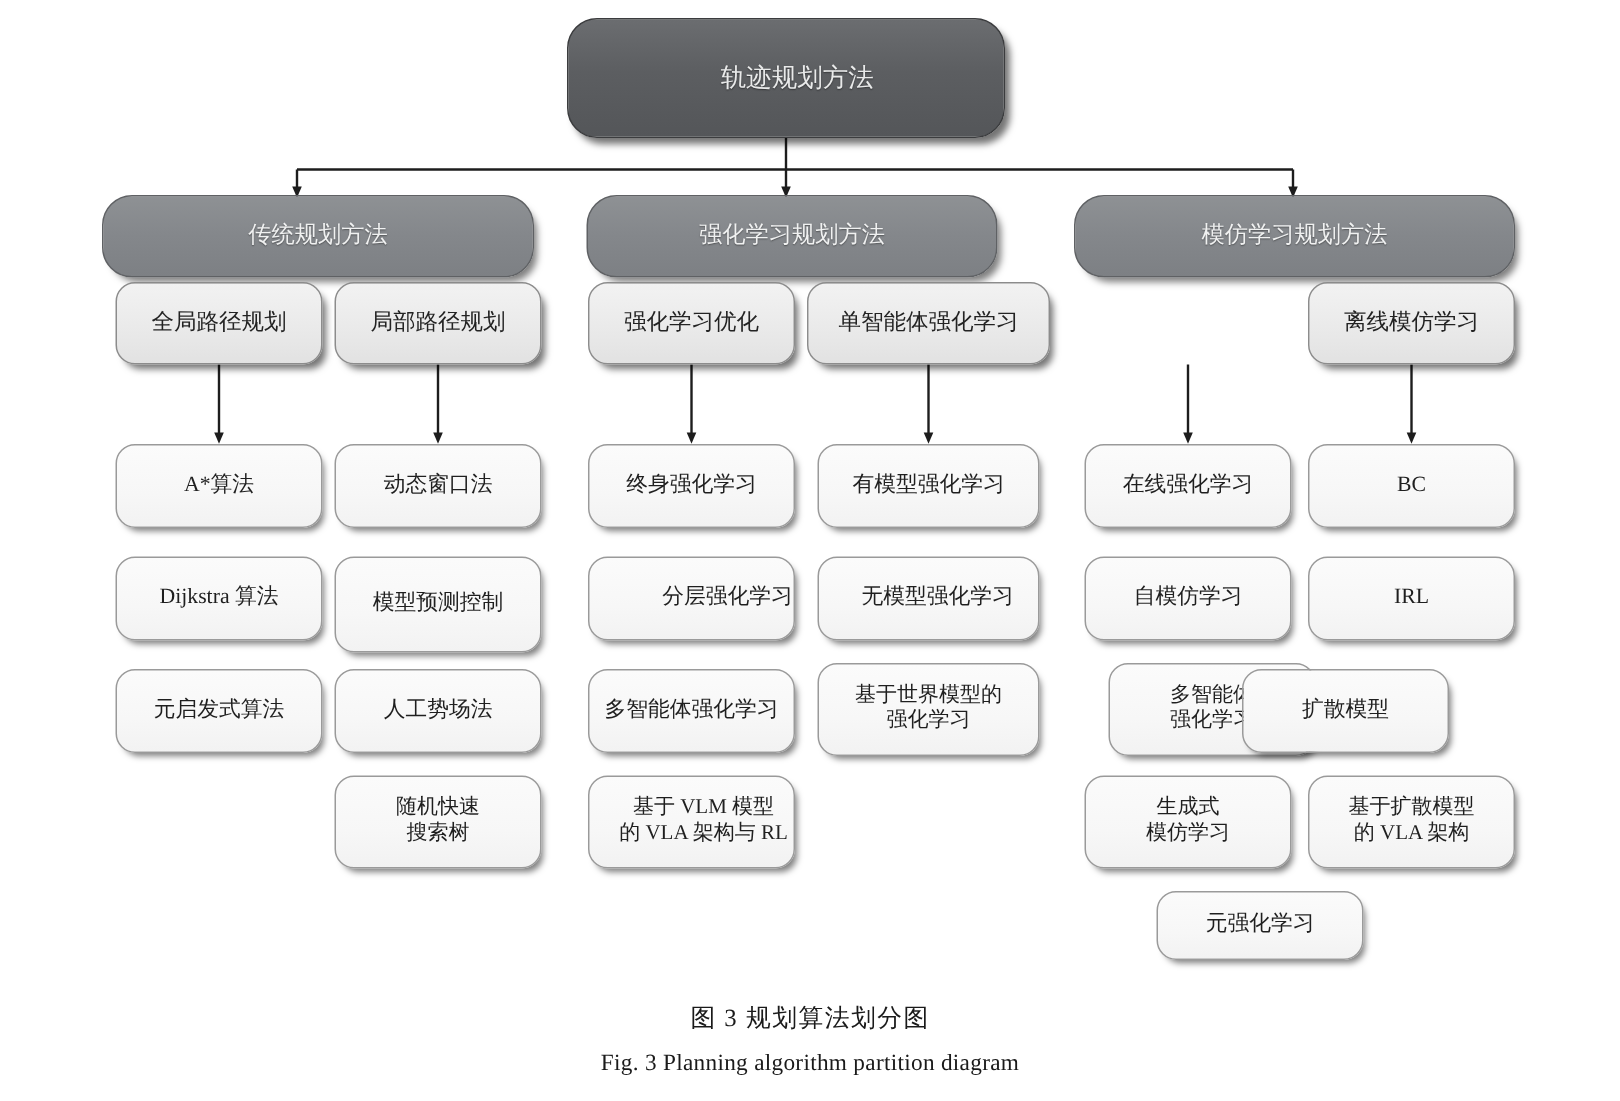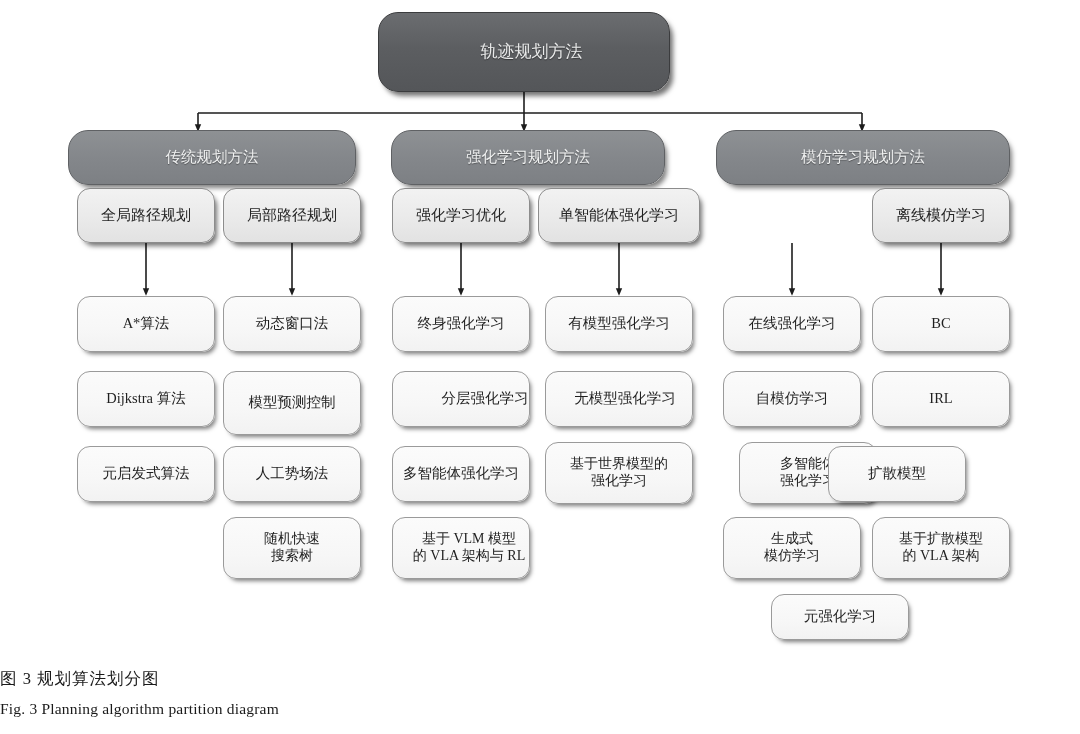--- a/index.html
+++ b/index.html
@@ -69,20 +69,21 @@
     font-size:14.5px;
     border-radius:13px;
     box-shadow:3px 4px 4px -2px rgba(0,0,0,.5);
   }
   .node.leaf.two-line{font-size:14px;}
 
   
   .caption{
     position:absolute;
     width:1080px;
+    text-align:center;
     color:#1a1a1a;
   }
   #caption-cn{top:668px;font-size:16.5px;letter-spacing:1px;}
   #caption-en{top:700px;font-size:15.5px;letter-spacing:.2px;}
 </style>
 </head>
 <body>
 
 <div id="canvas">
 

